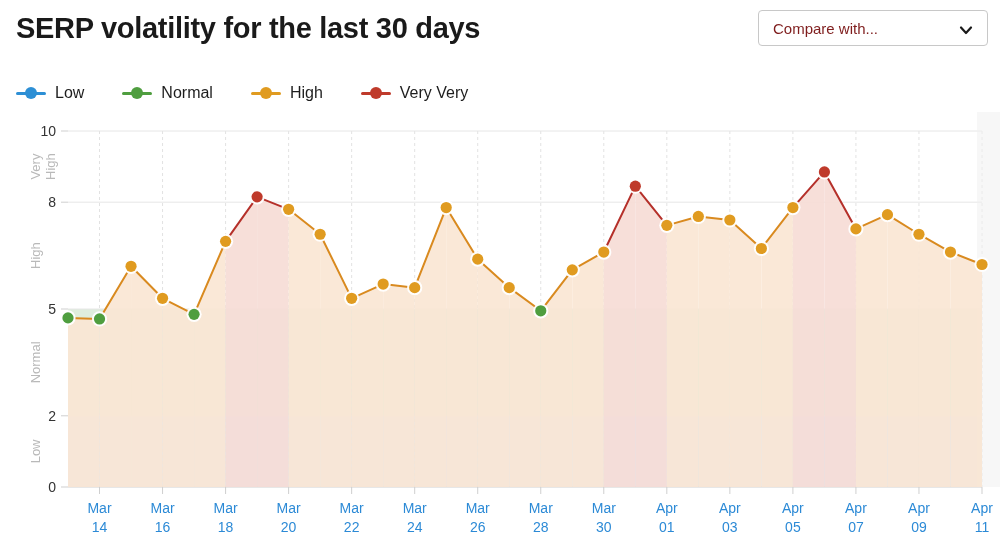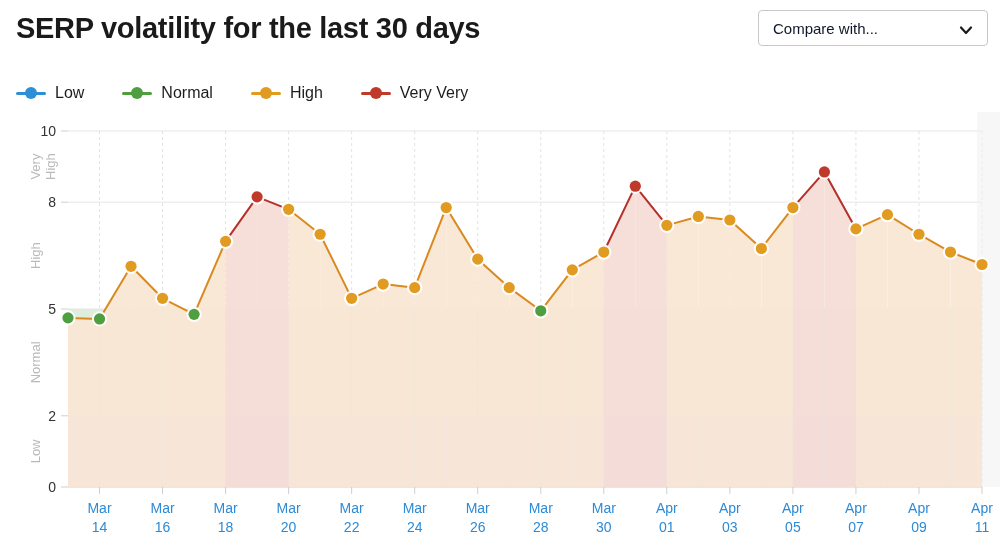--- a/index.html
+++ b/index.html
@@ -36,21 +36,21 @@
     border: 1px solid #c8c8c8;
     border-radius: 4px;
     background: #ffffff;
     box-sizing: border-box;
     cursor: pointer;
   }
   .compare-label {
     position: absolute;
     left: 14px; top: 9px;
     font-size: 15px;
-    color: #0f172a;
+    color: #7f1d1d;
     white-space: nowrap;
   }
   .chevron {
     position: absolute;
     right: 14px; top: 12px;
     width: 14px; height: 14px;
   }
 
   
   .legend {

